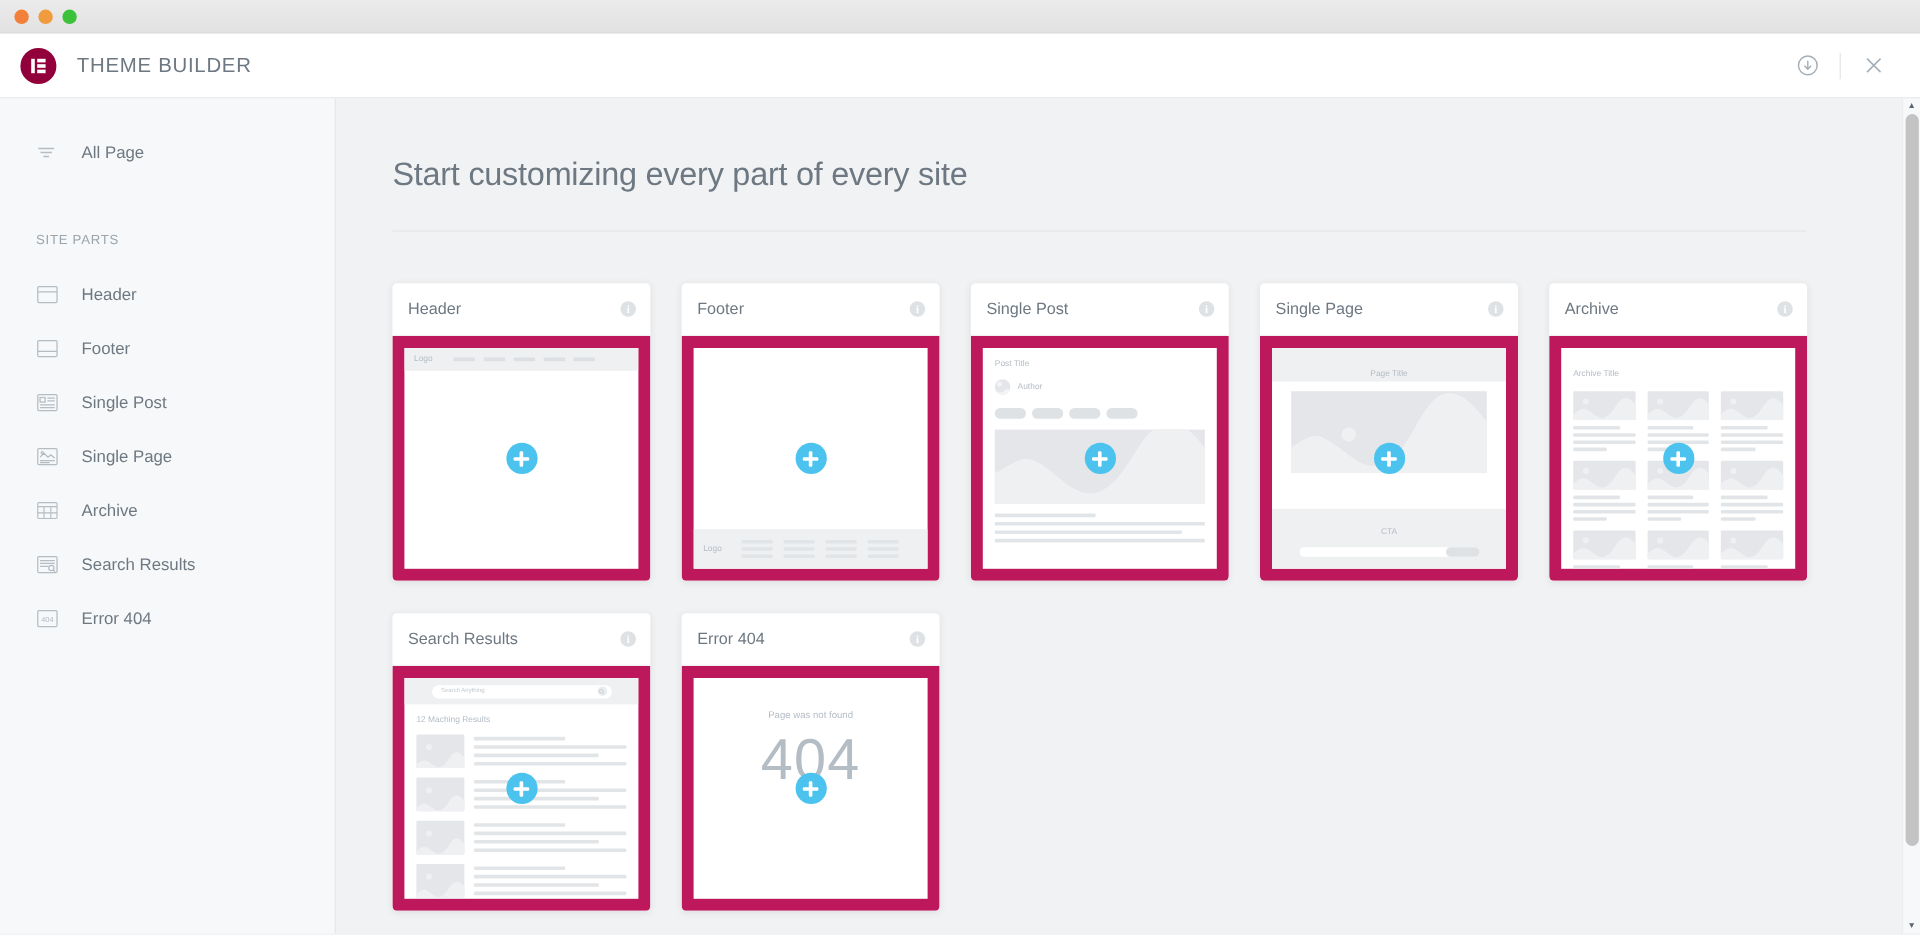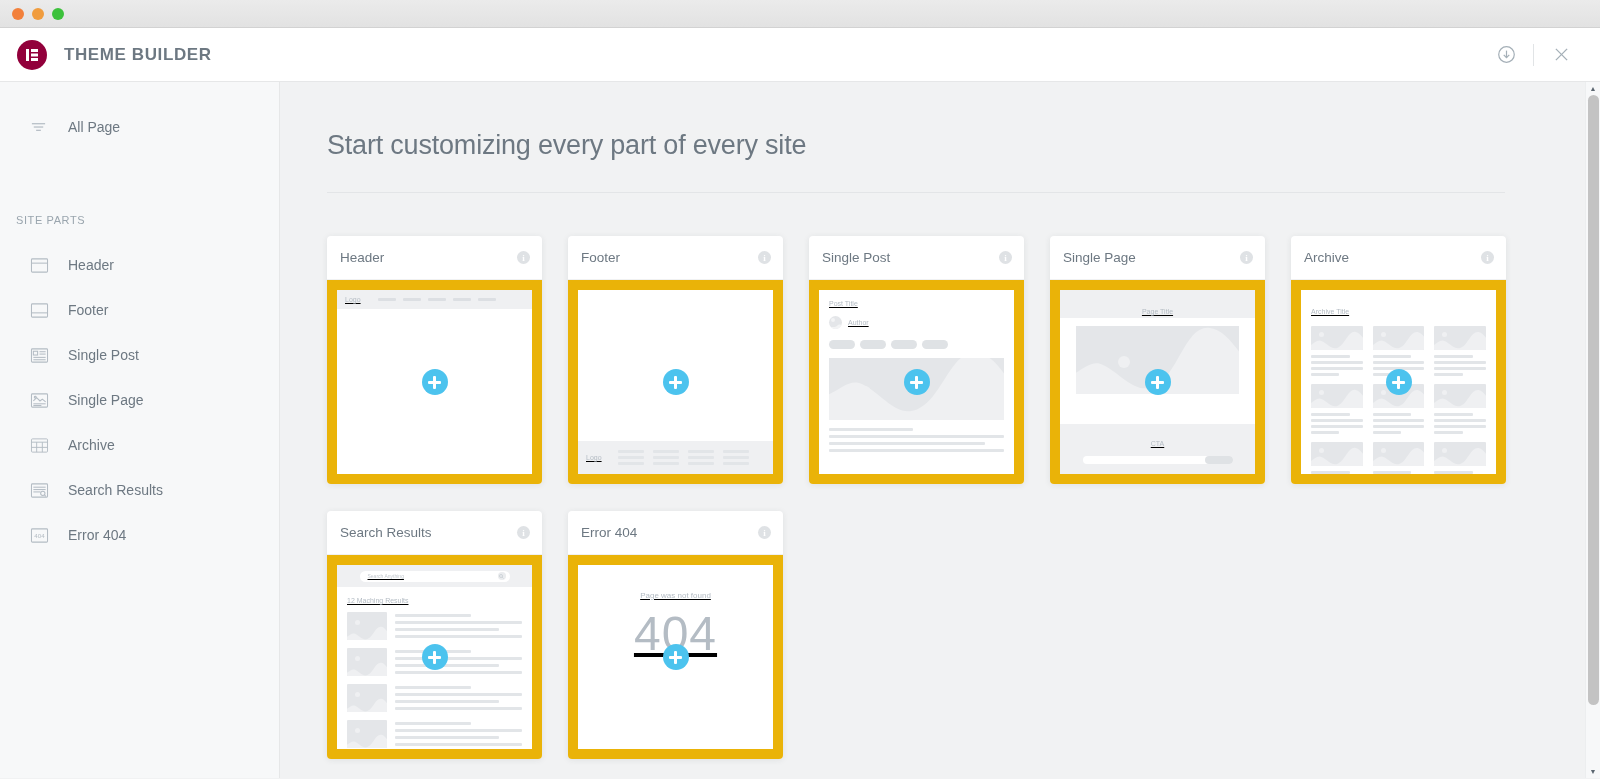--- a/index.html
+++ b/index.html
@@ -34,21 +34,21 @@
   .logo-badge {
     width: 30px; height: 30px; border-radius: 50%;
     background: #92003b;
     display: flex; align-items: center; justify-content: center;
     flex: none;
   }
   .logo-badge svg { display: block; }
   .app-title {
     margin-left: 17px;
     font-size: 17px;
-    font-weight: 700;
+    font-weight: 400;
     letter-spacing: 0.6px;
     color: #6d7882;
   }
   .header-spacer { flex: 1; }
   .header-actions { display: flex; align-items: center; gap: 0px; }
   .hdr-icon {
     width: 42px; height: 42px;
     display: flex; align-items: center; justify-content: center;
     color: #a4afb7;
     cursor: pointer;
@@ -77,22 +77,22 @@
     width: 22px; flex: none;
     display: flex; align-items: center; justify-content: flex-start;
     color: #b4bcc4;
     margin-right: 16px;
   }
   .nav-label { line-height: 1; }
   .sidebar-section-title {
     font-size: 11px;
     letter-spacing: 0.6px;
     color: #9aa5ae;
-    padding-left: 16px;
-    margin-top: 70px;
+    padding-left: 30px;
+    margin-top: 50px;
     margin-bottom: 22px;
   }
   .nav-list .nav-item { margin-bottom: 11px; }
 
   
   .main {
     flex: 1;
     background: #f1f2f3;
     padding: 48px 0 0 47px;
     overflow: hidden;
@@ -146,22 +146,21 @@
     font-size: 9px;
     font-weight: 700;
     display: flex; align-items: center; justify-content: center;
     font-family: "Liberation Serif", serif;
     flex: none;
   }
   .card-body {
     position: relative;
     height: 204px;
     padding: 10px;
-    background: #eab308;
-    text-decoration: underline;
+    background: #be185d;
   }
   .preview {
     width: 100%; height: 100%;
     background: #ffffff;
     overflow: hidden;
     position: relative;
     display: flex; flex-direction: column;
   }
   .plus-btn {
     position: absolute;

